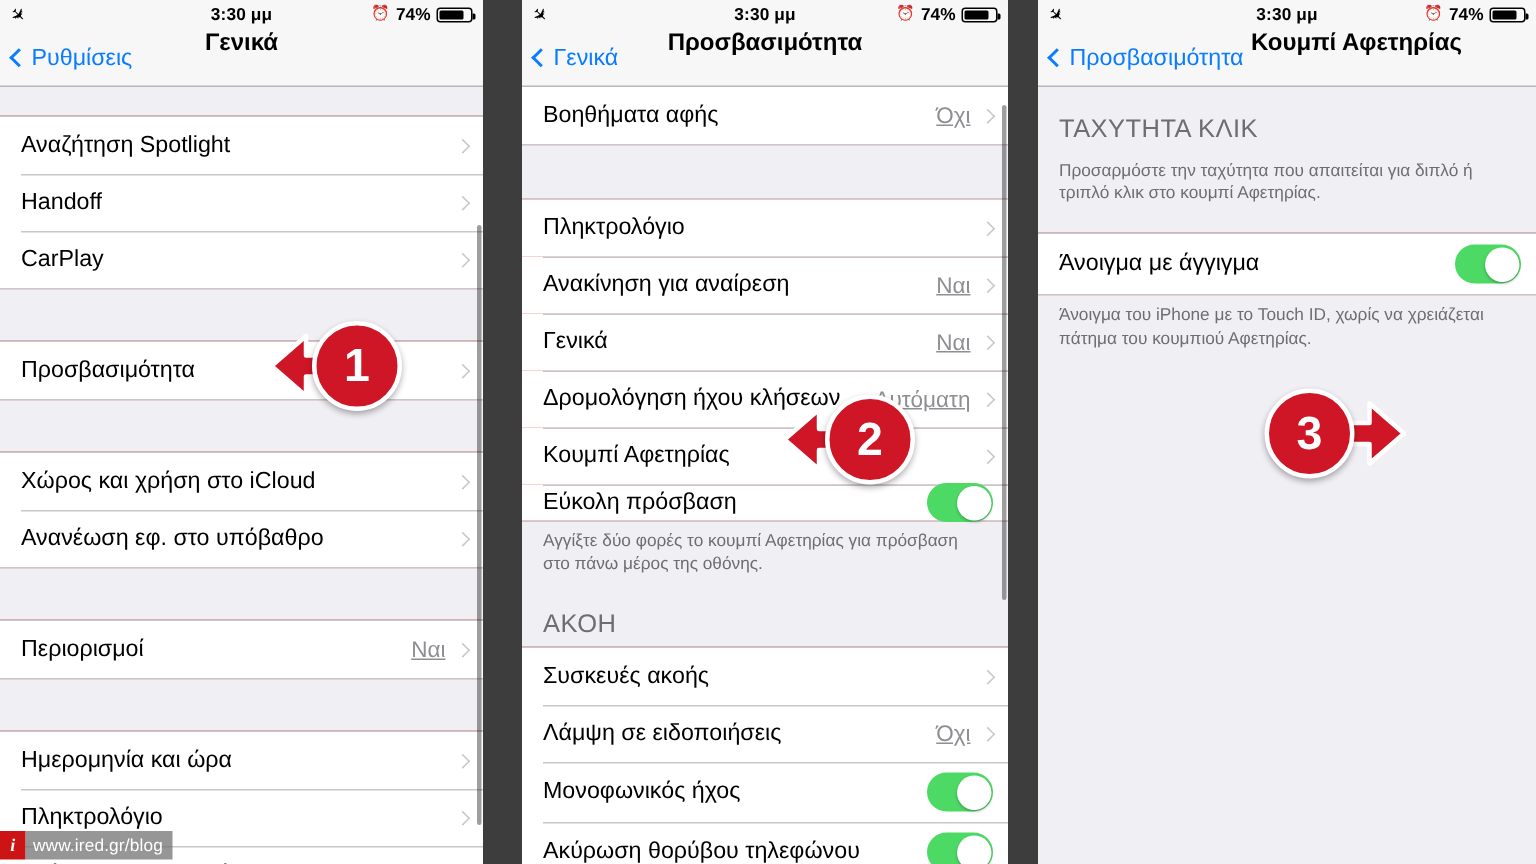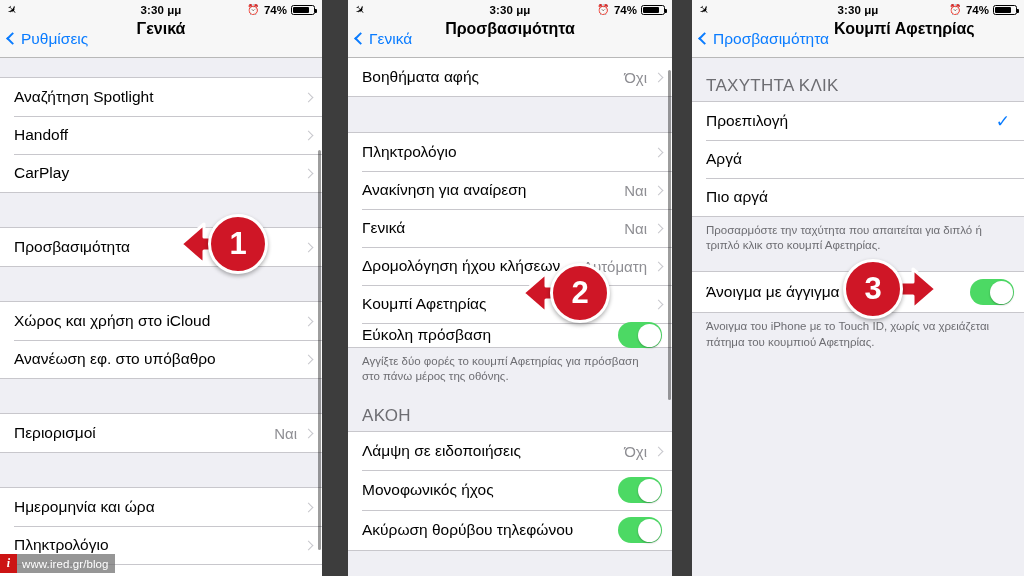--- a/index.html
+++ b/index.html
@@ -73,21 +73,21 @@
   .group { background: #ef4444; border-top: 0.6px solid #c8c7cc; border-bottom: 0.6px solid #c8c7cc; }
   .row {
     height: 38px; background: #fff; display: flex; align-items: center;
     padding: 0 10px 0 14px; position: relative;
   }
   .row + .row::before {
     content: ""; position: absolute; left: 14px; right: 0; top: 0;
     height: 0.6px; background: #c8c7cc;
   }
   .row .label { font-size: 15.5px; color: #000; white-space: nowrap; }
-  .row .value { margin-left: auto; font-size: 15px; color: #8e8e93; padding-right: 6px; }
+  .row .value { margin-left: auto; font-size: 15px; color: #8e8e93; padding-right: 6px; text-decoration: underline; }
   .chev {
     width: 7px; height: 7px; border-top: 1.7px solid #c7c7cc;
     border-right: 1.7px solid #c7c7cc; transform: rotate(45deg);
     flex: none; margin-left: 2px;
   }
   .row.has-check .check {
     margin-left: auto; color: #0a7cff; font-size: 17px; font-weight: bold;
     line-height: 1; padding-right: 4px;
   }
   .sec-header {
@@ -312,20 +312,24 @@
           </span>
       </div>
     </div>
 
     <div class="footnote">Αγγίξτε δύο φορές το κουμπί Αφετηρίας για πρόσβαση στο πάνω μέρος της οθόνης.</div>
 
     <div class="sec-header" style="padding-top:14px">ΑΚΟΗ</div>
 
     <div class="group">
       <div class="row">
+        <span class="label">Συσκευές ακοής</span>
+        <span class="chev" style="margin-left:auto"></span>
+      </div>
+      <div class="row">
         <span class="label">Λάμψη σε ειδοποιήσεις</span>
         <span class="value">Όχι</span>
         <span class="chev"></span>
       </div>
       <div class="row" style="height:40px">
         <span class="label">Μονοφωνικός ήχος</span>
         <span class="toggle">
             <i></i>
           </span>
       </div>
@@ -360,32 +364,20 @@
       <div class="nav-back">
         <span class="chev-back"></span>
         <span>Προσβασιμότητα</span>
       </div>
       <div class="nav-title inline">Κουμπί Αφετηρίας</div>
     </div>
 
     <div class="gap" style="height:12px"></div>
     <div class="sec-header">ΤΑΧΥΤΗΤΑ ΚΛΙΚ</div>
 
-    <div class="group">
-      <div class="row has-check">
-        <span class="label">Προεπιλογή</span>
-        <span class="check">✓</span>
-      </div>
-      <div class="row">
-        <span class="label">Αργά</span>
-      </div>
-      <div class="row">
-        <span class="label">Πιο αργά</span>
-      </div>
-    </div>
 
     <div class="footnote">Προσαρμόστε την ταχύτητα που απαιτείται για διπλό ή τριπλό κλικ στο κουμπί Αφετηρίας.</div>
 
     <div class="gap" style="height:10px"></div>
 
     <div class="group">
       <div class="row" style="height:40px">
         <span class="label">Άνοιγμα με άγγιγμα</span>
         <span class="toggle">
             <i></i>

